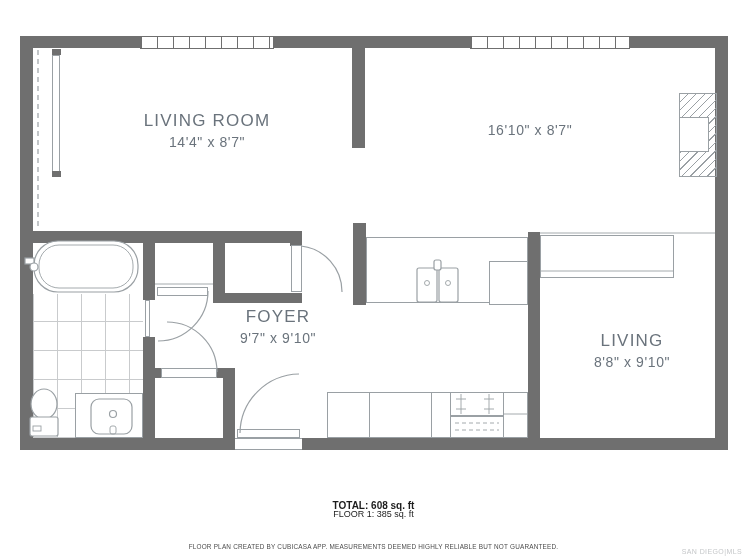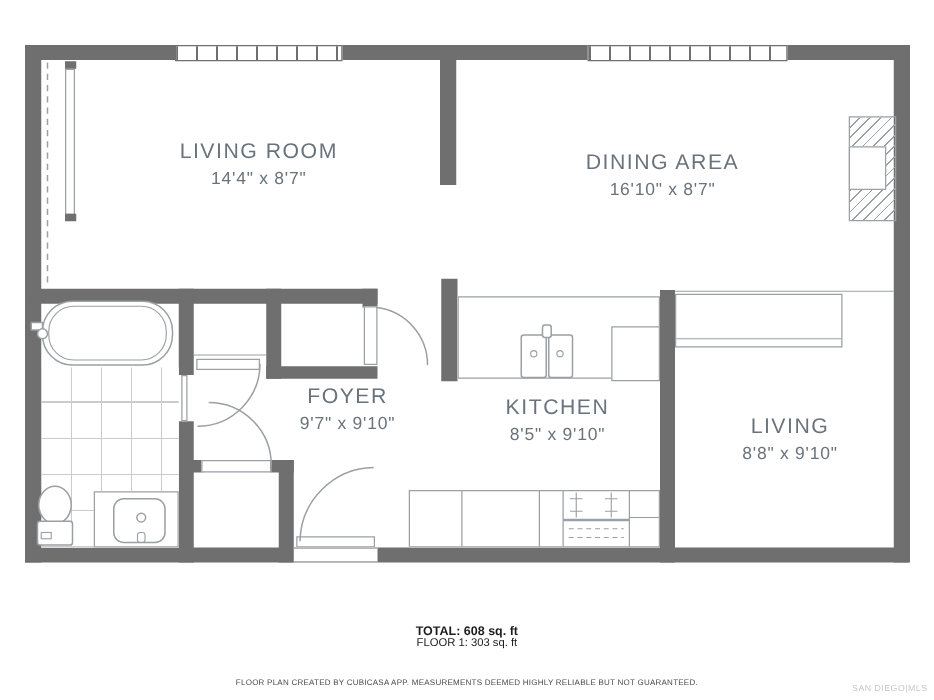--- a/index.html
+++ b/index.html
@@ -124,36 +124,31 @@
       <line class="thin" x1="504" y1="414" x2="528" y2="414"></line>
       <line class="ln" x1="38" y1="50" x2="38" y2="230" stroke-dasharray="5 4"></line>
     </g>
   </svg>
 
   <div class="room-label" style="left:107px;top:110px;width:200px">
     <div class="nm">LIVING ROOM</div>
     <div class="dm">14'4" x 8'7"</div>
   </div>
   <div class="room-label" style="left:430px;top:119px;width:200px">
-    <div class="nm">DINING AREA</div>
     <div class="dm">16'10" x 8'7"</div>
   </div>
   <div class="room-label" style="left:196px;top:306px;width:164px">
     <div class="nm">FOYER</div>
     <div class="dm">9'7" x 9'10"</div>
-  </div>
-  <div class="room-label" style="left:364px;top:315px;width:164px">
-    <div class="nm">KITCHEN</div>
-    <div class="dm">8'5" x 9'10"</div>
   </div>
   <div class="room-label" style="left:548px;top:330px;width:168px">
     <div class="nm">LIVING</div>
     <div class="dm">8'8" x 9'10"</div>
   </div>
 
   <div id="footer">
     <div class="l1">TOTAL: 608 sq. ft</div>
-    <div class="l2">FLOOR 1: 303 sq. ft</div>
+    <div class="l2">FLOOR 1: 385 sq. ft</div>
   </div>
   <div id="disclaimer">FLOOR PLAN CREATED BY CUBICASA APP. MEASUREMENTS DEEMED HIGHLY RELIABLE BUT NOT GUARANTEED.</div>
   <div id="watermark">SAN DIEGO|MLS</div>
 
 </div>
 
 </body></html>

